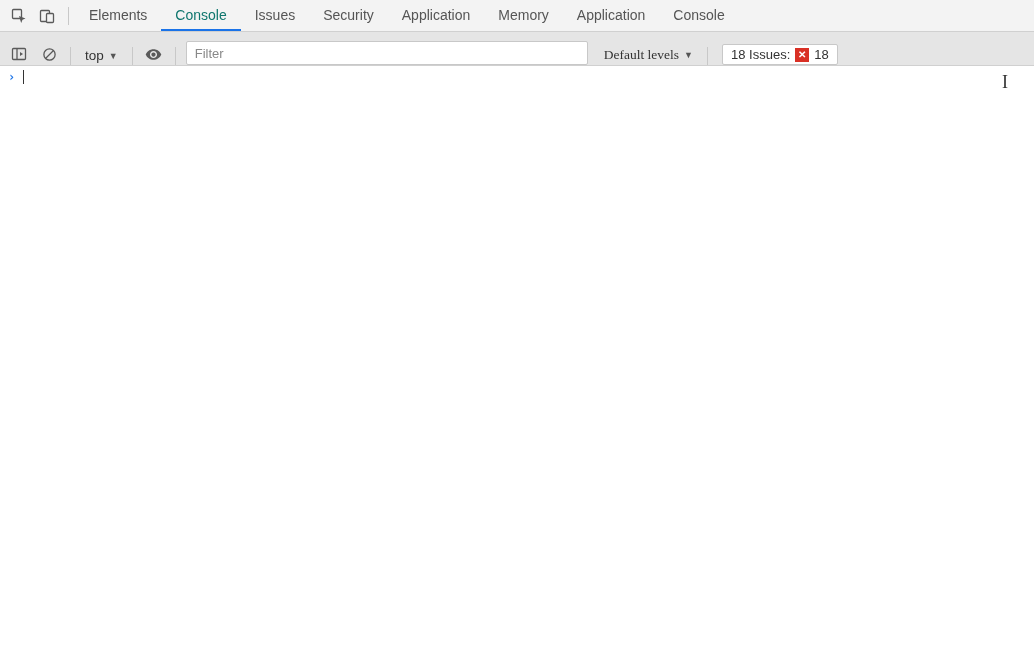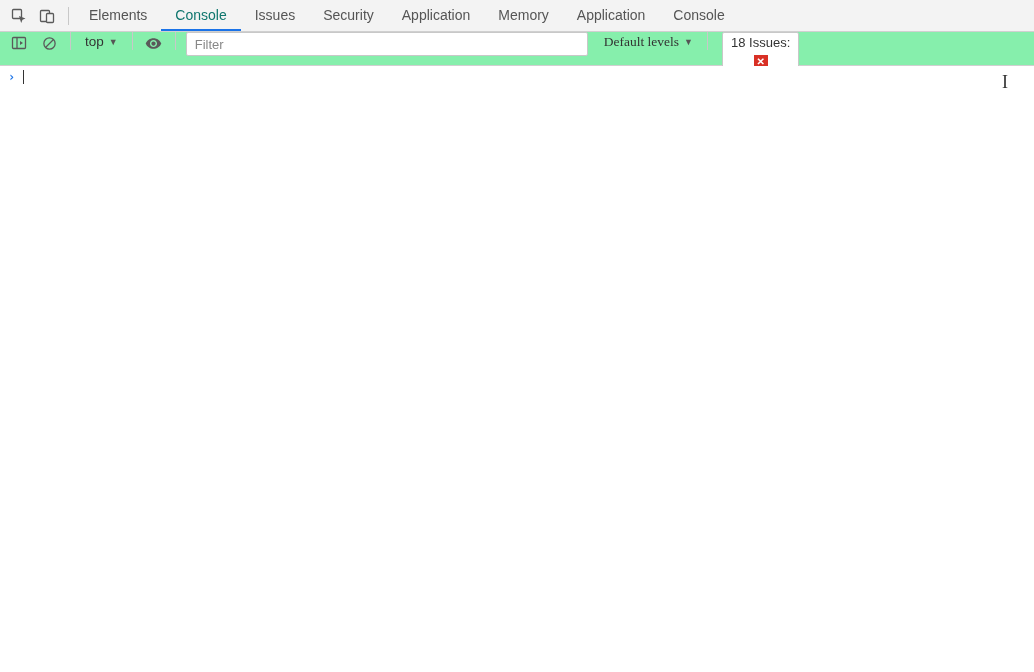--- a/index.html
+++ b/index.html
@@ -59,23 +59,23 @@
       border-bottom: 2px solid transparent;
       font-size: 14px;
     }
     .tab.active {
       color: #0f766e;
       border-bottom: 2px solid #1a73e8;
     }
     
     .console-toolbar {
       display: flex;
-      align-items: flex-start;
+      align-items: flex-end;
       height: 34px;
-      background: #86efac;
+      background: #e5e5e5;
       border-bottom: 1px solid #d0d0d0;
       padding: 0 8px;
       gap: 8px;
     }
     .toolbar-btn {
       display: flex;
       align-items: center;
       justify-content: center;
       width: 22px;
       height: 22px;
@@ -131,21 +131,20 @@
       align-items: center;
       gap: 5px;
       border: 1px solid #c8c8c8;
       background: #fff;
       padding: 2px 8px;
       border-radius: 2px;
       font-size: 13px;
       color: #333;
       margin-left: 4px;
       cursor: pointer;
-      flex-direction: column;
     }
     .issues-error-icon {
       display: inline-flex;
       align-items: center;
       justify-content: center;
       width: 14px;
       height: 14px;
       background: #d93025;
       color: #fff;
       font-size: 10px;

